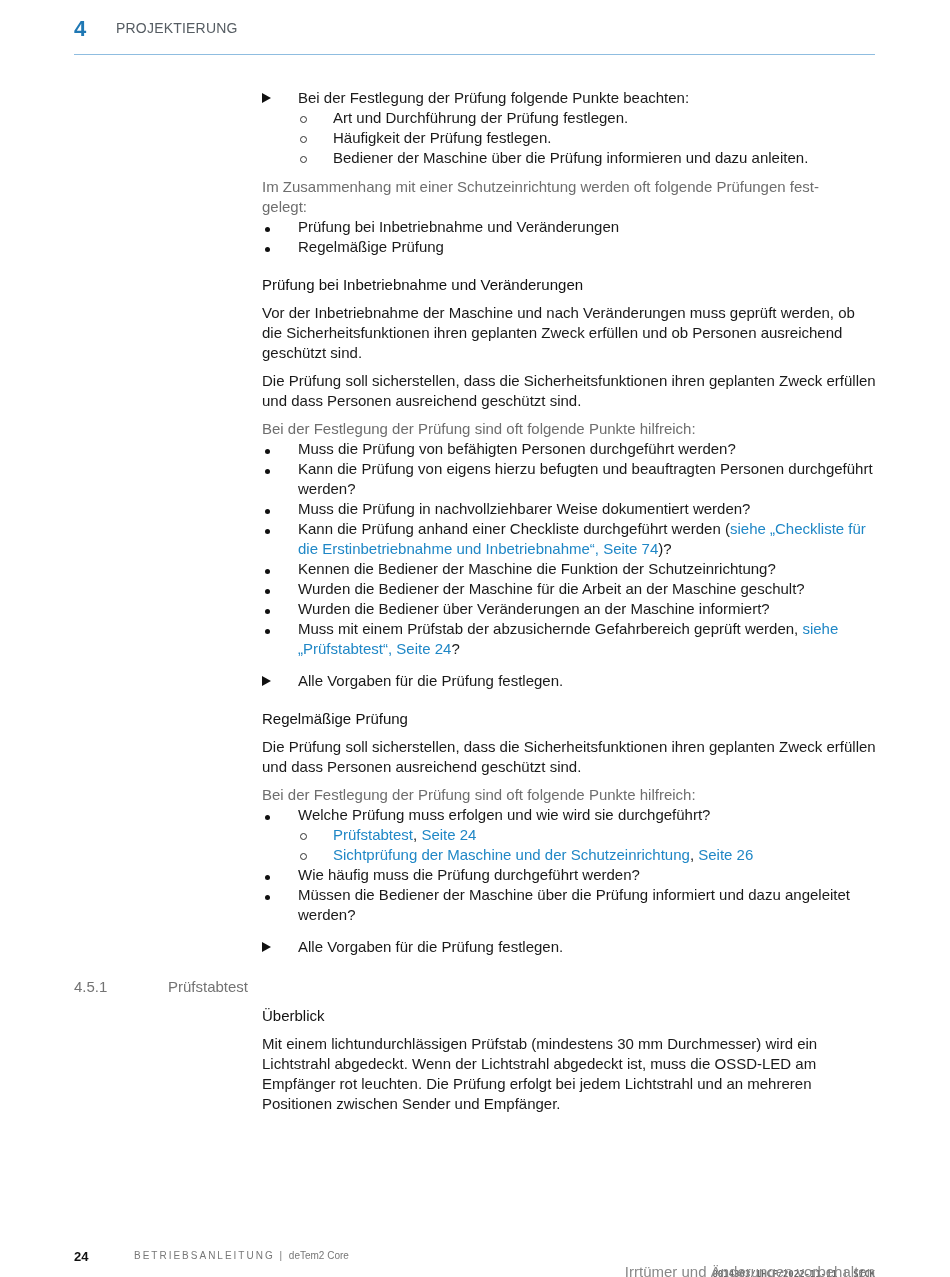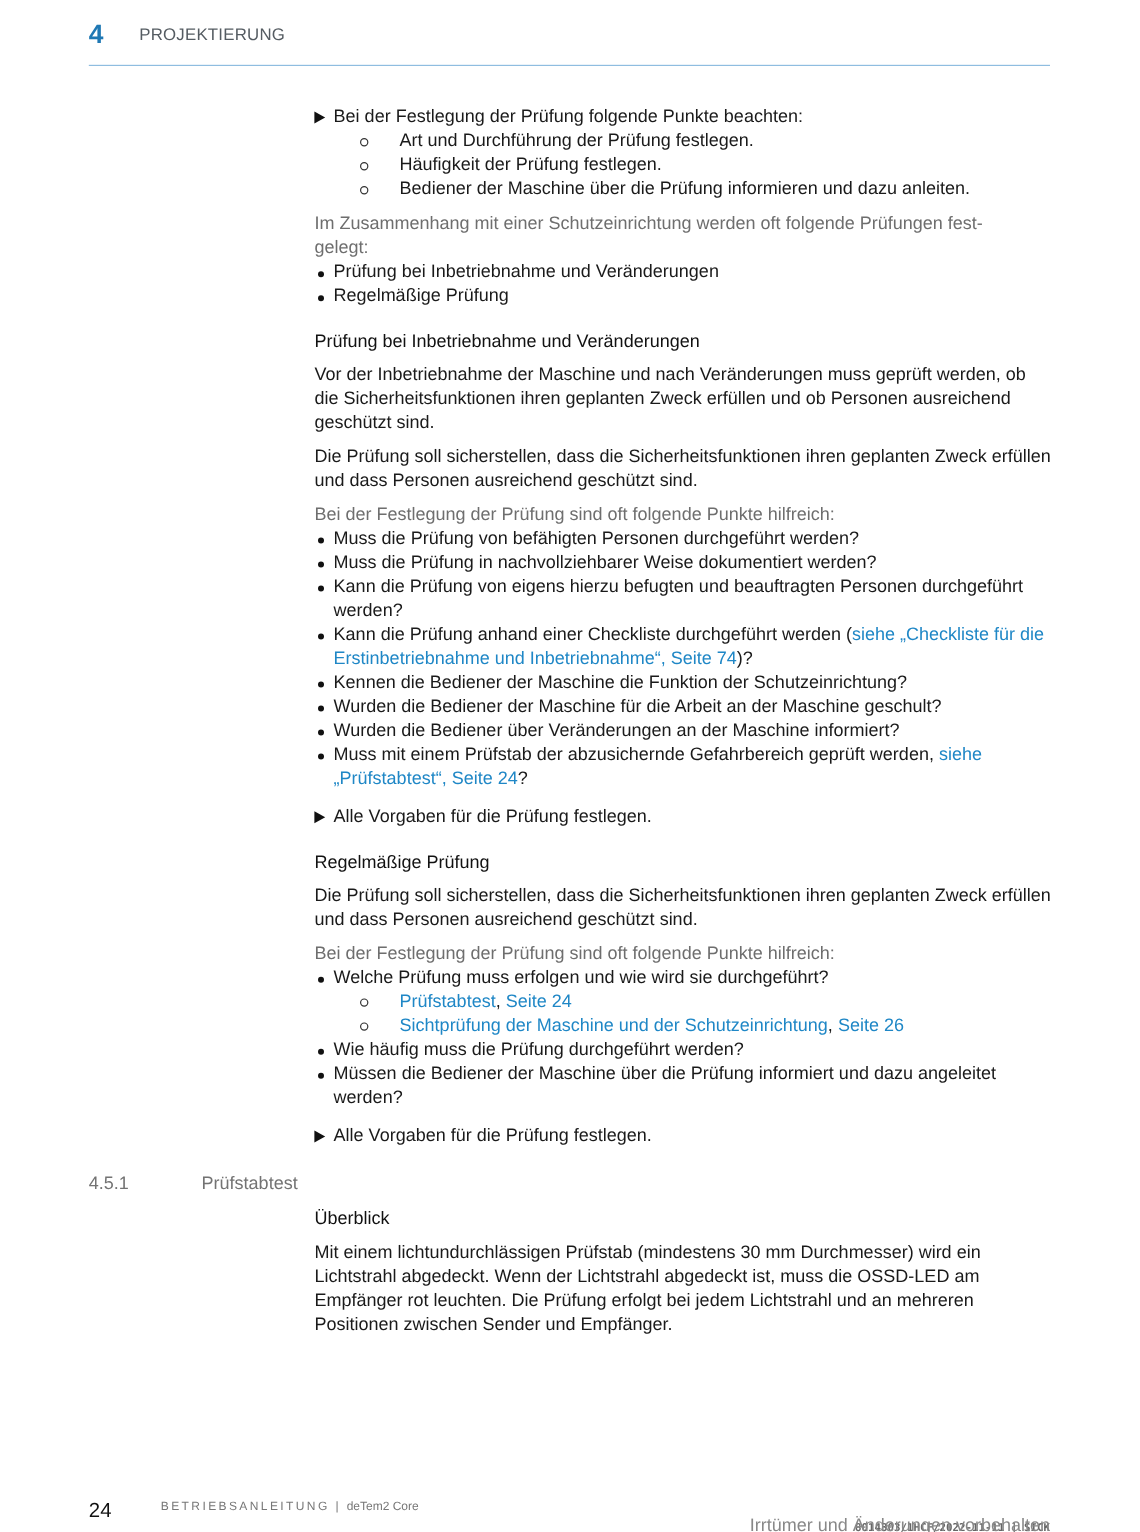--- a/index.html
+++ b/index.html
@@ -5,37 +5,37 @@
   html, body { margin:0; padding:0; background:#ffffff; }
   body {
     width:950px; height:1277px; position:relative; overflow:hidden;
     font-family:"Liberation Sans", sans-serif; color:#1a1a1a;
   }
   .header { position:absolute; left:74px; top:16px; width:801px; height:38px; border-bottom:1px solid #8fbde0; }
   .chap-num { position:absolute; left:0; top:0; font-size:22px; font-weight:bold; color:#1f78b4; }
   .chap-title { position:absolute; left:42px; top:4px; font-size:14px; color:#555c62; letter-spacing:0.2px; }
 
   .content { position:absolute; left:262px; top:88px; width:615px; font-size:15px; line-height:20px; }
-  .row { position:relative; padding-left:16px; }
+  .row { position:relative; padding-left:36px; }
   .mk { position:absolute; left:0; top:0; width:36px; }
   .tri { display:inline-block; width:0; height:0; border-top:5px solid transparent; border-bottom:5px solid transparent; border-left:9px solid #111; margin-top:5px; }
   .dot { display:inline-block; width:5px; height:5px; border-radius:50%; background:#111; margin-left:3px; margin-top:8px; }
   .sub { position:relative; padding-left:71px; }
   .sub .mk { left:38px; }
   .circ { display:inline-block; width:5px; height:5px; border-radius:50%; border:1px solid #333; margin-top:7px; }
   .grey { color:#6e6e6e; }
   .link { color:#1f87c6; }
   .h3 { font-size:15px; color:#111; margin-top:16px; margin-bottom:8px; }
   .p { margin-bottom:8px; }
   .gap { height:9px; }
   .gap2 { height:12px; }
 
   .sec { position:absolute; top:978px; font-size:15px; color:#737373; }
 
-  .footer-num { position:absolute; left:74px; top:1249px; font-size:17px; font-weight:normal; color:#111; }
+  .footer-num { position:absolute; left:74px; top:1249px; font-size:13px; font-weight:bold; color:#111; }
   .footer-doc { position:absolute; left:134px; top:1250px; font-size:10px; color:#777; letter-spacing:2px; }
   .footer-doc .prod { letter-spacing:0; }
   .footer-r1 { position:absolute; right:75px; top:1250px; font-size:9px; color:#666; font-family:"DejaVu Sans Mono", monospace; font-weight:bold;margin-top:19px; }
   .footer-r2 { position:absolute; right:75px; top:1263px; font-size:15px; color:#888; }
 </style>
 </head>
 <body>
 
 <div class="header">
   <span class="chap-num">4</span>
@@ -57,22 +57,22 @@
     <div>gelegt:</div>
   </div>
   <div class="row"><span class="mk"><span class="dot"></span></span><span>Prüfung bei Inbetriebnahme und Veränderungen</span></div>
   <div class="row"><span class="mk"><span class="dot"></span></span><span>Regelmäßige Prüfung</span></div>
 
   <div class="h3" style="margin-top:18px;">Prüfung bei Inbetriebnahme und Veränderungen</div>
   <div class="p">Vor der Inbetriebnahme der Maschine und nach Veränderungen muss geprüft werden, ob die Sicherheitsfunktionen ihren geplanten Zweck erfüllen und ob Personen ausreichend geschützt sind.</div>
   <div class="p">Die Prüfung soll sicherstellen, dass die Sicherheitsfunktionen ihren geplanten Zweck erfüllen und dass Personen ausreichend geschützt sind.</div>
   <div class="grey">Bei der Festlegung der Prüfung sind oft folgende Punkte hilfreich:</div>
   <div class="row"><span class="mk"><span class="dot"></span></span><span>Muss die Prüfung von befähigten Personen durchgeführt werden?</span></div>
+  <div class="row"><span class="mk"><span class="dot"></span></span><span>Kann die Prüfung von eigens hierzu befugten und beauftragten Personen durchgeführt werden?</span></div>
   <div class="row"><span class="mk"><span class="dot"></span></span><span>Muss die Prüfung in nachvollziehbarer Weise dokumentiert werden?</span></div>
-  <div class="row"><span class="mk"><span class="dot"></span></span><span>Kann die Prüfung von eigens hierzu befugten und beauftragten Personen durchgeführt werden?</span></div>
   <div class="row"><span class="mk"><span class="dot"></span></span><span>Kann die Prüfung anhand einer Checkliste durchgeführt werden (</span><span class="link">siehe „Checkliste für die Erstinbetriebnahme und Inbetriebnahme“, Seite 74</span><span>)?</span></div>
   <div class="row"><span class="mk"><span class="dot"></span></span><span>Kennen die Bediener der Maschine die Funktion der Schutzeinrichtung?</span></div>
   <div class="row"><span class="mk"><span class="dot"></span></span><span>Wurden die Bediener der Maschine für die Arbeit an der Maschine geschult?</span></div>
   <div class="row"><span class="mk"><span class="dot"></span></span><span>Wurden die Bediener über Veränderungen an der Maschine informiert?</span></div>
   <div class="row"><span class="mk"><span class="dot"></span></span><span>Muss mit einem Prüfstab der abzusichernde Gefahrbereich geprüft werden, </span><span class="link">siehe „Prüfstabtest“, Seite 24</span><span>?</span></div>
   <div class="gap2"></div>
   <div class="row"><span class="mk"><span class="tri"></span></span><span>Alle Vorgaben für die Prüfung festlegen.</span></div>
 
   <div class="h3" style="margin-top:18px;">Regelmäßige Prüfung</div>
   <div class="p">Die Prüfung soll sicherstellen, dass die Sicherheitsfunktionen ihren geplanten Zweck erfüllen und dass Personen ausreichend geschützt sind.</div>

